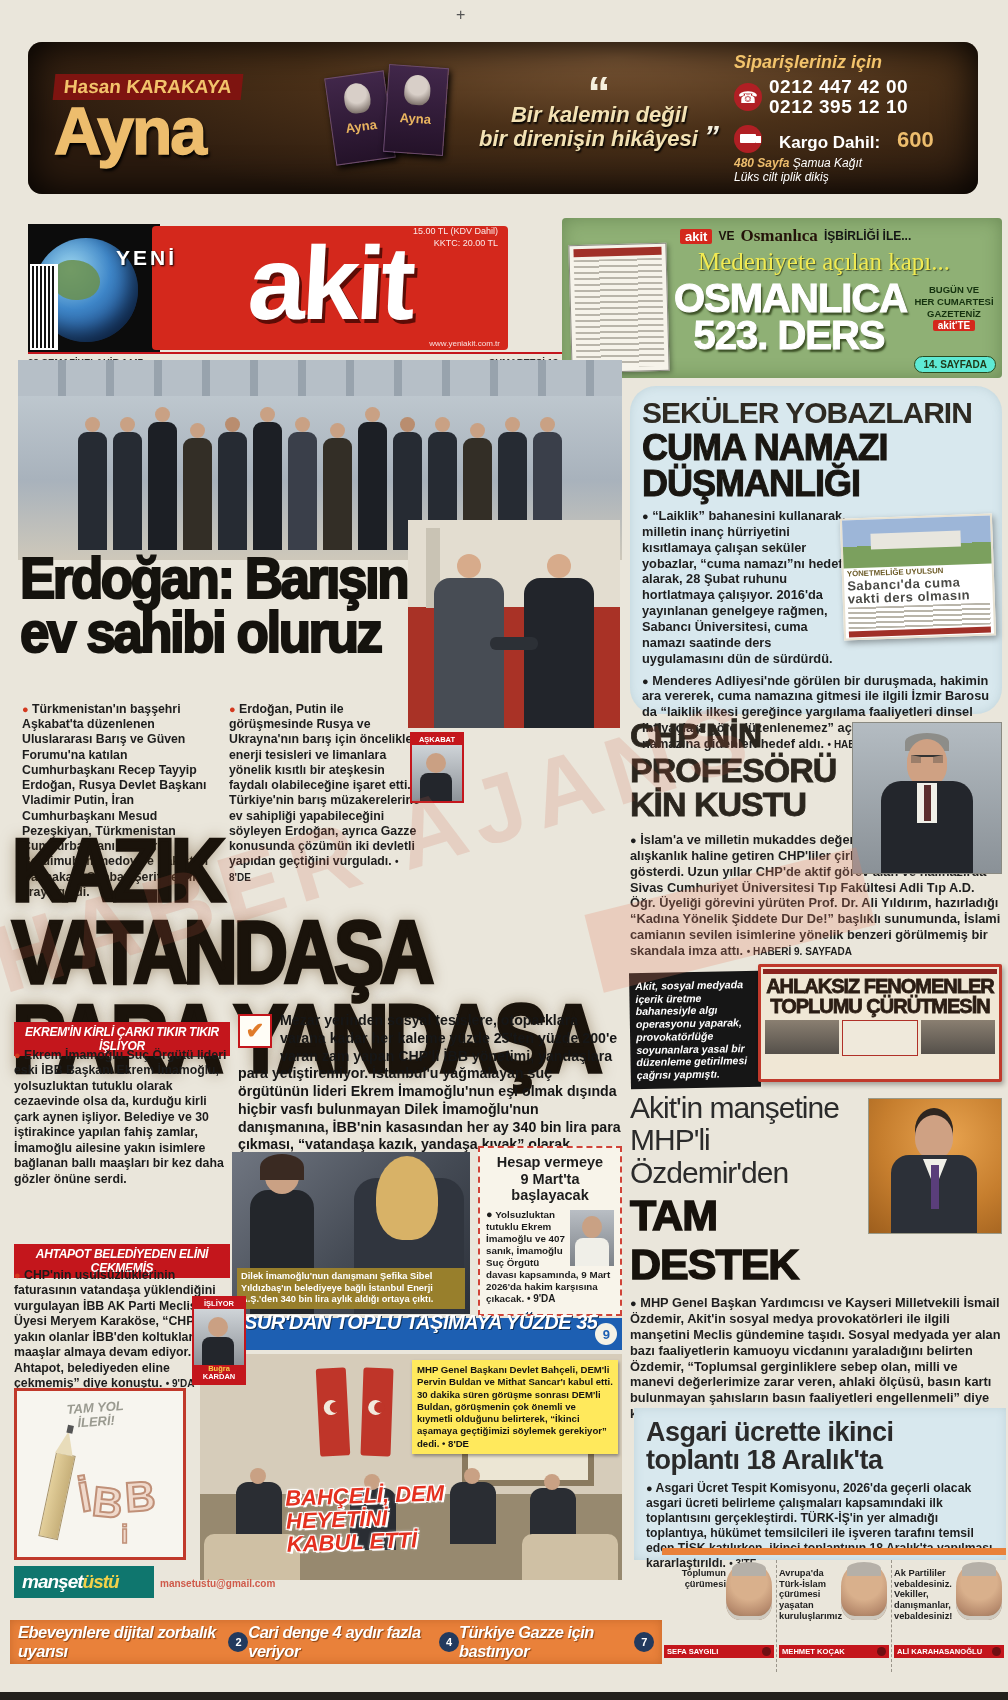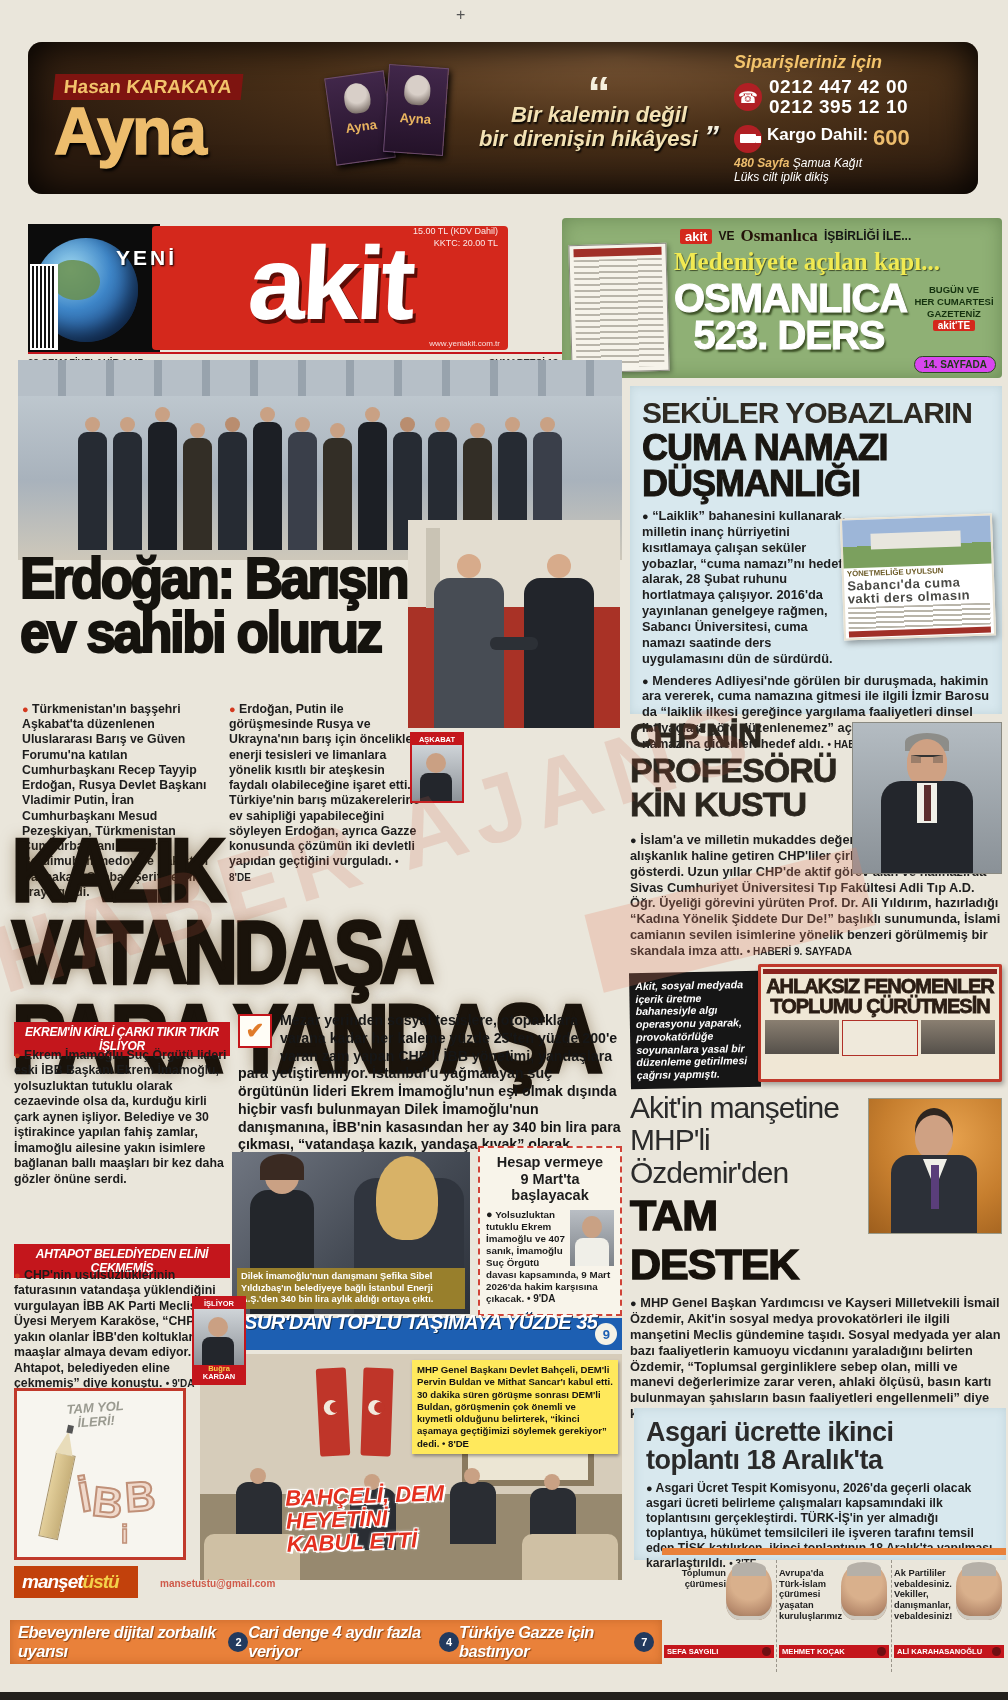--- a/index.html
+++ b/index.html
@@ -29,21 +29,21 @@
         background:radial-gradient(circle at 50% 35%,#d8cfc8 0 40%,#9a8f88 70%,#5a4f48);}
   .quote{width:270px;color:#f3e7c6;text-align:center;}
   .qmark{color:#f5efdd;font-size:46px;font-weight:bold;line-height:.4;}
   .qline{font-size:22px;font-weight:bold;font-style:italic;color:#f3e2b4;text-shadow:1px 2px 2px #000;line-height:1.12;}
   .ad-right{width:235px;color:#fff;}
   .orders{color:#f2c36b;font-size:18px;font-weight:bold;font-style:italic;margin-bottom:4px;}
   .ph-row{display:flex;align-items:center;gap:7px;}
   .red-circ{width:28px;height:28px;border-radius:50%;background:#b01f24;color:#fff;display:flex;
             align-items:center;justify-content:center;font-size:16px;flex:0 0 28px;position:relative;}
   .phones{font-size:19px;font-weight:bold;line-height:1.08;letter-spacing:.5px;}
-  .cargo-row{display:flex;align-items:flex-start;gap:5px;margin-top:7px;}
+  .cargo-row{display:flex;align-items:flex-end;gap:17px;margin-top:7px;}
   .truck{position:relative;width:16px;height:9px;background:#fff;border-radius:1px;}
   .truck::after{content:"";position:absolute;right:-5px;top:2px;width:5px;height:7px;background:#fff;}
   .cargo-t{font-size:17px;font-weight:bold;}
   .cargo-p{color:#edbd6d;font-size:22px;font-weight:bold;}
   .specs{font-size:12px;font-style:italic;margin-top:4px;line-height:1.15;}
   .specs .g{color:#edbd6d;font-weight:bold;}
 
   
   .mast-black{left:28px;top:224px;width:132px;height:128px;background:#0c0c0c;}
   .globe{left:34px;top:238px;width:104px;height:104px;border-radius:50%;
@@ -71,26 +71,26 @@
   .akit-mini{background:#d4281c;color:#fff;font-weight:bold;font-size:13px;padding:0 5px;border-radius:2px;}
   .promo-ve{font-size:12px;font-weight:bold;color:#1c140c;}
   .osm-word{font-family:"Liberation Serif",serif;font-size:17px;font-weight:bold;color:#241209;}
   .coop{font-size:12px;font-weight:bold;color:#151515;}
   .thumb{left:8px;top:26px;width:96px;height:126px;background:#f6f3ea;border:1px solid #8a8a80;
          box-shadow:2px 2px 5px rgba(0,0,0,.35);transform:rotate(-1.5deg);}
   .thumb::before{content:"";position:absolute;left:4px;top:14px;right:4px;bottom:4px;
          background:repeating-linear-gradient(#b9b5aa 0 2px,transparent 2px 6px);}
   .thumb::after{content:"";position:absolute;left:4px;top:3px;right:4px;height:8px;background:#a03028;}
   .tagline{left:112px;top:30px;width:300px;font-family:"Liberation Serif",serif;font-size:25px;
-           color:#f1ea52;text-align:left;text-shadow:1px 1px 1px #40502c;font-weight:bold;}
+           color:#f1ea52;text-align:center;text-shadow:1px 1px 1px #40502c;}
   .osm-title{left:112px;top:62px;width:230px;text-align:center;color:#fff;font-size:40px;font-weight:bold;
              letter-spacing:-1px;line-height:.92;text-shadow:2px 3px 2px #3c5026;-webkit-text-stroke:1px #fff;}
   .osm-side{left:348px;top:66px;width:88px;text-align:center;color:#15320f;font-size:9.5px;font-weight:bold;line-height:1.25;}
   .osm-side .akit-mini{font-size:10px;}
-  .page-badge{right:6px;bottom:5px;background:#d946ef;color:#203a1a;font-size:10px;font-weight:bold;
+  .page-badge{right:6px;bottom:5px;background:#5eead4;color:#203a1a;font-size:10px;font-weight:bold;
               padding:2px 8px;border-radius:9px;border:1px solid #2a4a1f;}
 
   
   .gp{left:18px;top:360px;width:604px;height:200px;overflow:hidden;
       background:linear-gradient(180deg,#c7d0d6 0%,#a8b2bc 60%,#cec8ba 100%);
       display:flex;align-items:flex-end;justify-content:center;padding-bottom:10px;box-sizing:border-box;}
   .gp::before{content:"";position:absolute;left:0;top:0;right:0;height:36px;
       background:repeating-linear-gradient(90deg,#b6bfc7 0 40px,#98a3ad 40px 48px);}
   .fig{flex:0 0 29px;margin:0 3px;height:118px;background:#262b33;border-radius:9px 9px 0 0;position:relative;}
   .fig::before{content:"";position:absolute;top:-15px;left:7px;width:15px;height:15px;border-radius:50%;background:#c9a184;}
@@ -203,29 +203,29 @@
   .pencil::after{content:"";position:absolute;top:-30px;left:5px;width:6px;height:8px;background:#555;}
   .ibb{position:absolute;left:62px;top:82px;font-size:42px;font-weight:bold;color:#f0d9cb;
        -webkit-text-stroke:2px #c09078;letter-spacing:2px;}
   .ibb span{display:inline-block;}
   .ibb .r1{transform:rotate(-10deg);}
   .ibb .r2{transform:rotate(6deg) translateY(6px);}
   .ibb .r3{transform:rotate(-4deg);}
   .ibb-i{position:absolute;left:104px;top:128px;font-size:26px;font-weight:bold;color:#f0d9cb;-webkit-text-stroke:1.5px #c09078;}
 
   
-  .mu-bar{left:14px;top:1566px;width:124px;height:32px;background:#c2410c;display:flex;align-items:center;
+  .mu-bar{left:14px;top:1566px;width:140px;height:32px;background:#0f766e;display:flex;align-items:center;
           padding-left:8px;box-sizing:border-box;}
   .mu1{color:#fff;font-size:19px;font-weight:bold;font-style:italic;letter-spacing:-1px;}
   .mu2{color:#f3d14a;font-size:19px;font-weight:bold;font-style:italic;letter-spacing:-1px;}
   .mu-mail{left:160px;top:1578px;color:#cf5a4a;font-size:10px;font-weight:bold;}
 
   
   .panel{background:#d8e8ee;box-shadow:inset 0 0 10px rgba(120,150,160,.25);}
-  .sek{left:630px;top:386px;width:372px;height:328px;padding:10px 12px;box-sizing:border-box;}
+  .sek{left:630px;top:386px;width:372px;height:328px;padding:10px 12px;box-sizing:border-box;border-radius:26px;}
   .sek-h1{font-size:30px;font-weight:bold;color:#2e2a22;letter-spacing:-1px;}
   .sek-h23{font-size:36px;font-weight:bold;color:#191611;letter-spacing:-1px;line-height:1.0;
            -webkit-text-stroke:1px #191611;}
   .rc-para{font-size:12.8px;font-weight:bold;color:#1e1e1e;line-height:1.24;margin-top:6px;}
   .sek-p1{width:212px;}
   .inset{position:absolute;right:8px;top:130px;width:148px;height:118px;background:#fff;border:2px solid #e8e2d2;
          box-shadow:2px 3px 6px rgba(0,0,0,.35);transform:rotate(-2deg);}
   .inset-ph{height:48px;background:linear-gradient(#9db6d8 0 55%,#7ba05e 55%);position:relative;}
   .inset-ph::before{content:"";position:absolute;left:28px;top:14px;width:90px;height:16px;background:#e8e6de;}
   .inset-k{font-size:7.8px;font-weight:bold;color:#6b5a26;padding:1px 3px;}

